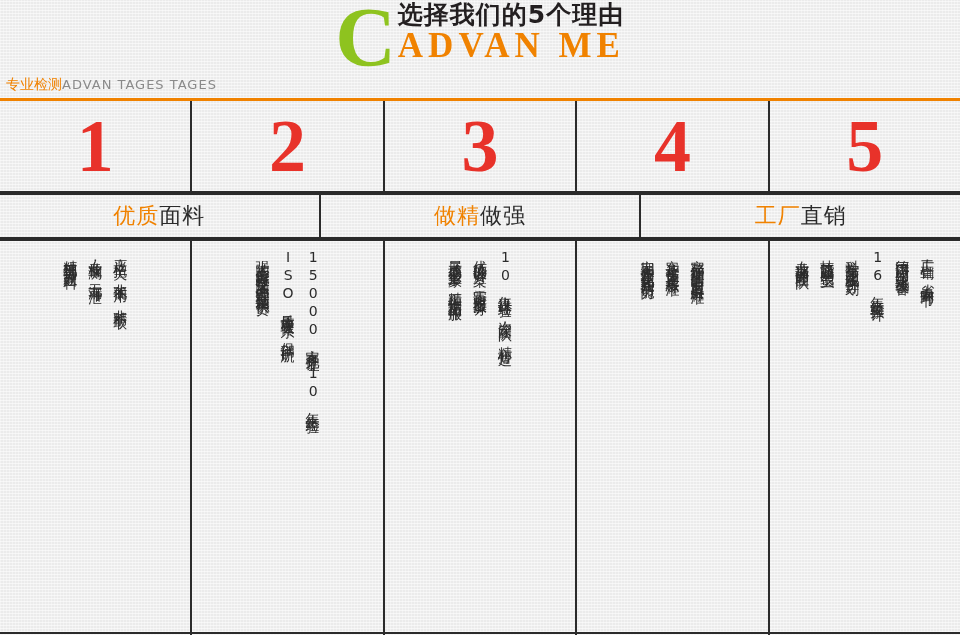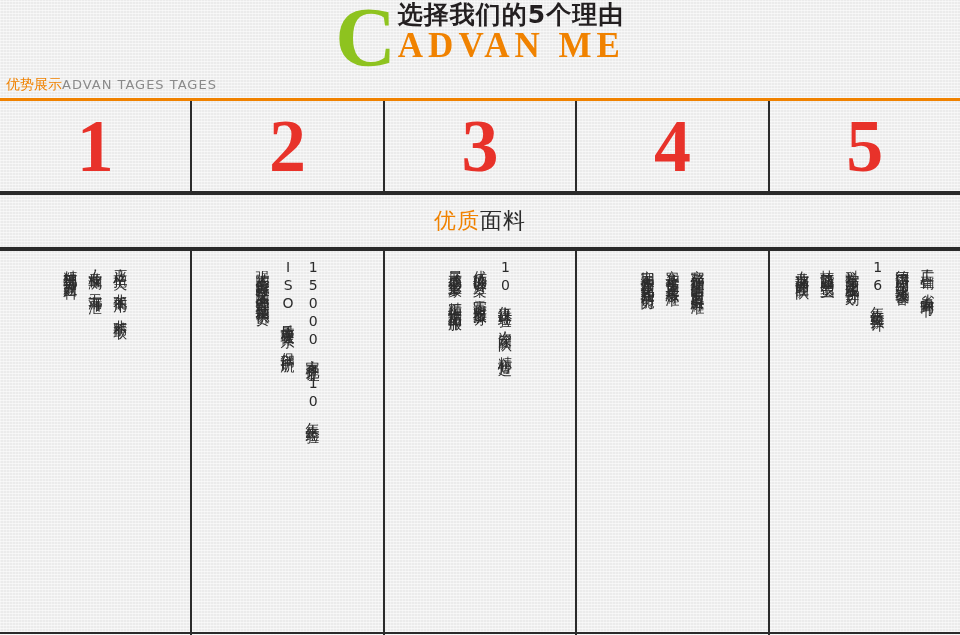--- a/index.html
+++ b/index.html
@@ -65,21 +65,21 @@
   .num-row{height:90px;display:flex;align-items:center;justify-content:center;}
   .num{
     font-family:"Liberation Serif", serif;
     font-size:74px;font-weight:bold;color:#e8322a;
     line-height:74px;
   }
   .rule{
     height:0;border-top:2px solid #2b2b2b;border-bottom:2px solid #2b2b2b;
     margin:0;width:960px;
   }
-  .title-row{height:52px;display:flex;align-items:center;justify-content:center;}
+  .title-row{height:42px;display:flex;align-items:center;justify-content:center;}
   .ctitle{font-size:22px;letter-spacing:1px;font-family:"DejaVu Sans","Liberation Sans",sans-serif;}
   .ctitle .o{color:#f08200;}
   .ctitle .d{color:#2b2b2b;}
   
   .vrow{height:395px;display:flex;}
   .vcol{
     flex:1 1 0;box-sizing:border-box;
     border-right:2px solid #2b2b2b;
     display:flex;flex-direction:row-reverse;justify-content:center;
     padding-top:8px;
@@ -108,21 +108,21 @@
     <div class="bigC">C</div>
     <div class="head-text">
       <div class="cn-title">选择我们的5个理由</div>
       <div class="en-title">ADVAN  ME</div>
     </div>
   </div>
 </div>
 
 <div class="subbar">
   <div class="label">
-    <span>优势展示</span><span class="en">ADVAN TAGES TAGES</span>
+    <span>专业检测</span><span class="en">ADVAN TAGES TAGES</span>
   </div>
 </div>
 
 <div class="grid">
   <div class="col">
       <div class="num-row">
         <div class="num">1</div>
       </div>
     </div>
   <div class="col">
@@ -146,20 +146,30 @@
       </div>
     </div>
 </div>
 
 <div class="rule"></div>
 
 <div class="grid">
   <div class="col">
       <div class="title-row">
         <div class="ctitle"><span class="o">优质</span><span class="d">面料</span></div>
+      </div>
+    </div>
+  <div class="col">
+      <div class="title-row">
+        <div class="ctitle"><span class="o">做精</span><span class="d">做强</span></div>
+      </div>
+    </div>
+  <div class="col">
+      <div class="title-row">
+        <div class="ctitle"><span class="o">工厂</span><span class="d">直销</span></div>
       </div>
     </div>
 </div>
 
 <div class="rule"></div>
 
 <div class="vrow">
 
   <div class="vcol">
     <div class="vitem">严格把关，非优不用 非精不取</div>

